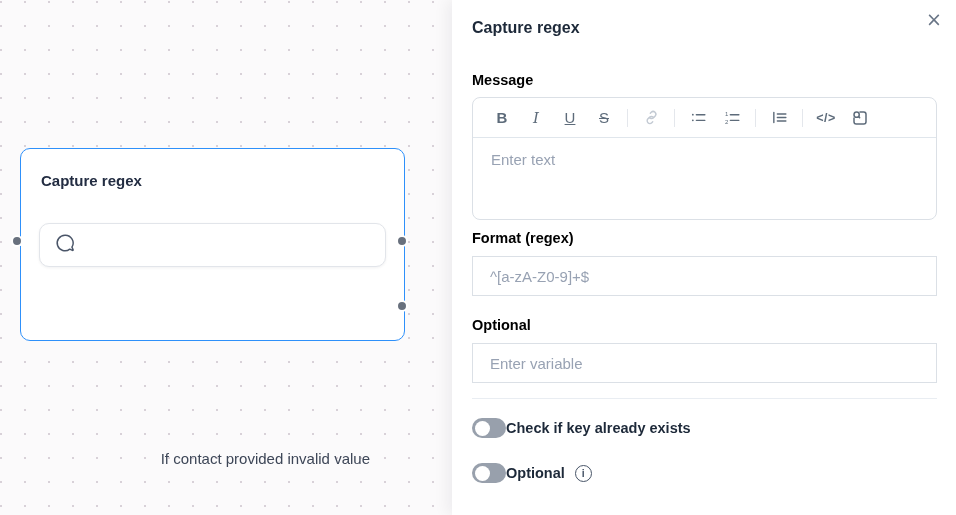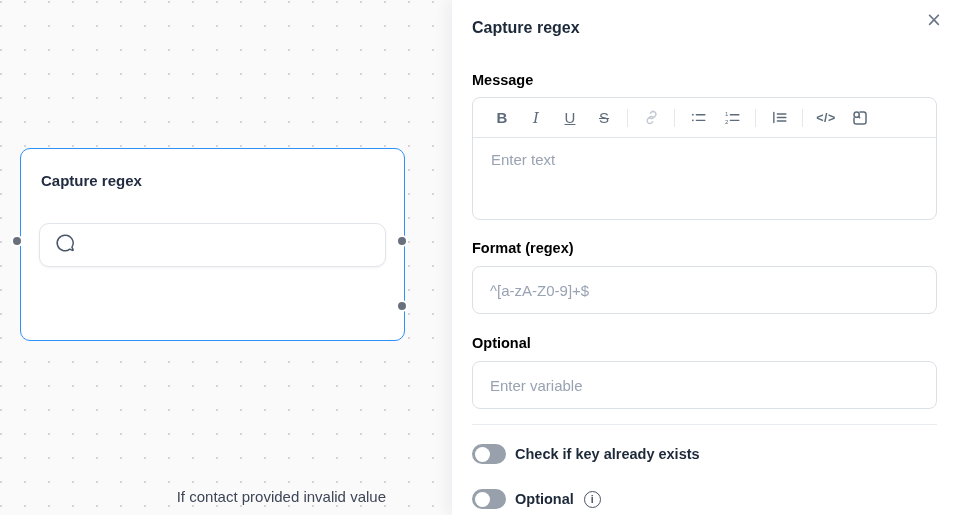--- a/index.html
+++ b/index.html
@@ -30,22 +30,22 @@
     font-size: 15px; font-weight: 700; color: #232d42;
   }
   .node-input {
     position: absolute; left: 18px; right: 18px; top: 74px; height: 44px;
     background: #fff;
     border: 1px solid #e2e5ea; border-radius: 10px;
     box-shadow: 0 1px 3px rgba(16,24,40,.06);
     display: flex; align-items: center; padding-left: 14px;
   }
   .node-branch {
-    position: absolute; right: 18px; top: 300px;
-    font-size: 15px; color: #3d4657; line-height: 18px; margin-top: 38px;
+    position: absolute; right: 34px; top: 300px;
+    font-size: 15px; color: #3d4657; line-height: 18px;
   }
   .node-branch { top: 301px; }
   .port {
     position: absolute; width: 7px; height: 7px;
     background: #fff; border: 4px solid #68707d; border-radius: 50%;
     box-shadow: 0 0 0 2px #ffffff;
     cursor: crosshair;
   }
   .port-left  { left: 12.5px; top: 236.5px; }
   .port-r1    { left: 397.5px; top: 236.5px; }
@@ -66,21 +66,21 @@
     position: absolute; top: 6px; right: 9px;
     width: 26px; height: 26px;
     background: none; border: none; cursor: pointer;
     font-size: 19px; color: #697586; line-height: 26px; text-align: center;
     font-family: "DejaVu Sans", sans-serif; font-weight: 400;
   }
   .field-label {
     font-size: 14.5px; font-weight: 600; color: #000000;
   }
   .lbl-message  { margin-top: 35px; }
-  .lbl-format   { margin-top: 20px; }
+  .lbl-format   { margin-top: 10px; }
   .lbl-variable { margin-top: 21px; }
 
   .editor {
     margin-top: 9px;
     border: 1px solid #dbe0e6; border-radius: 8px;
     background: #fff;
   }
   .toolbar {
     height: 40px; display: flex; align-items: center;
     padding: 0 10px 0 12px;
@@ -103,22 +103,22 @@
     width: 1px; height: 18px; background: #e4e7ec; margin: 0 6px;
   }
   .editor textarea {
     display: block; width: 100%; height: 81px;
     border: none; outline: none; resize: none;
     padding: 13px 18px; font-size: 15px;
     font-family: "Liberation Sans", sans-serif; color: #3b82f6;
     background: transparent; border-radius: 0 0 8px 8px;
   }
   .text-input {
-    display: block; width: 100%; height: 48px; margin-top: 10px;
-    border: 1px solid #dbe0e6; border-radius: 8px; outline: none;
+    display: block; width: 100%; height: 40px; margin-top: 10px;
+    border: 1px solid #dbe0e6; border-radius: 0; outline: none;
     padding: 1px 17px; font-size: 15px; color: #344054;
     font-family: "Liberation Sans", sans-serif;
   }
   ::placeholder { color: #98a2b3; opacity: 1; }
 
   .hr {
     margin-top: 15px; border: none; border-top: 1px solid #e9edf2; height: 0;
   }
   .toggle-row {
     display: flex; align-items: center;
@@ -128,21 +128,21 @@
   .toggle {
     width: 34px; height: 20px; border-radius: 12px;
     background: #98a0ac; border: none; position: relative; cursor: pointer;
     flex: 0 0 auto;
   }
   .toggle .knob {
     position: absolute; left: 2.5px; top: 2.5px;
     width: 15px; height: 15px; border-radius: 50%; background: #ffffff;
   }
   .toggle-label {
-    margin-left: 9px; font-size: 14.5px; font-weight: 600; color: #1d2939;
+    font-size: 14.5px; font-weight: 600; color: #1d2939;
   }
   .info-icon {
     margin-left: 10px; width: 17px; height: 17px; border-radius: 50%;
     border: 1.5px solid #475467; color: #475467;
     font-size: 10.5px; font-weight: 600; line-height: 14px; text-align: center;
     display: inline-block; cursor: pointer; font-style: normal;
   }
 </style>
 </head>
 <body>

